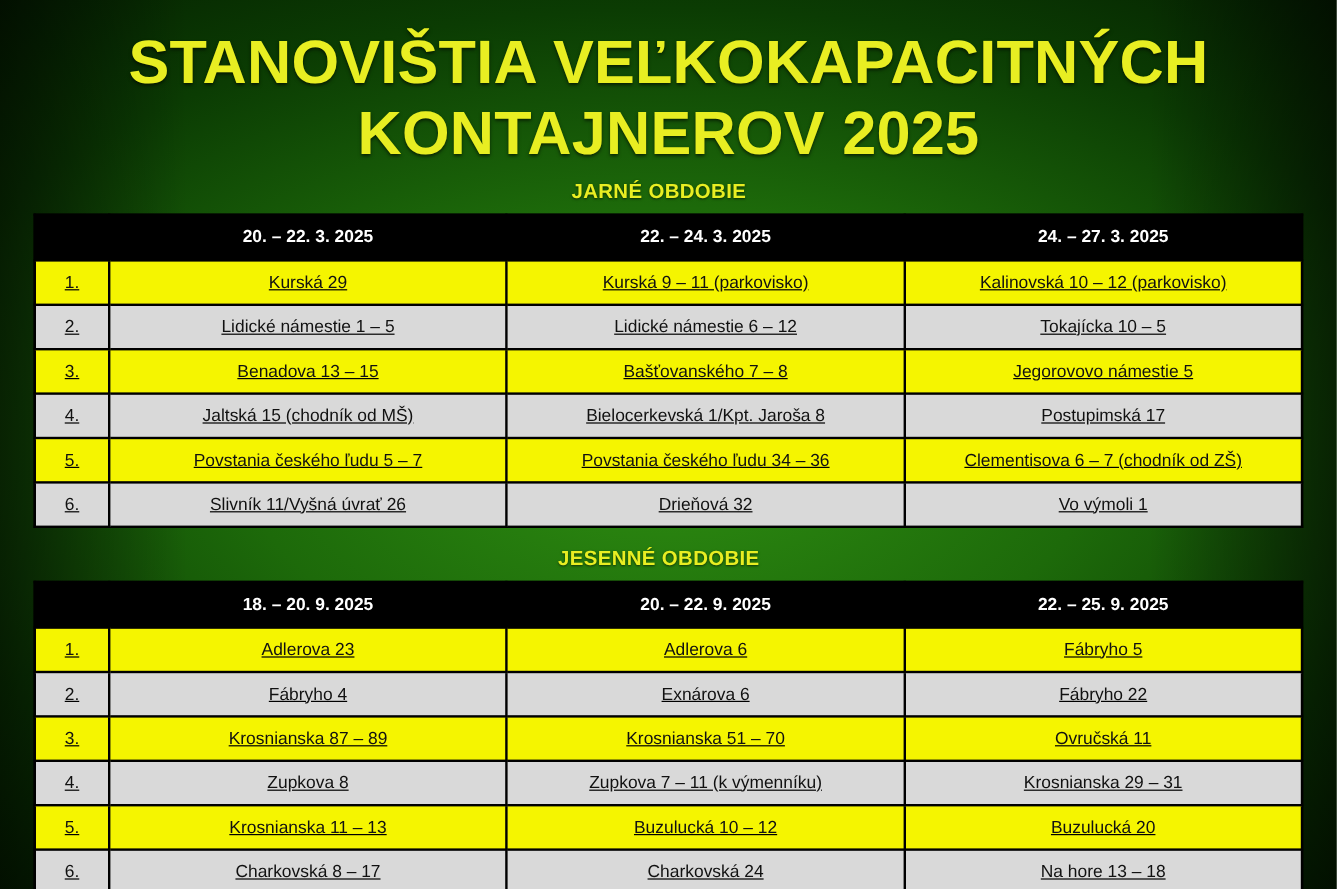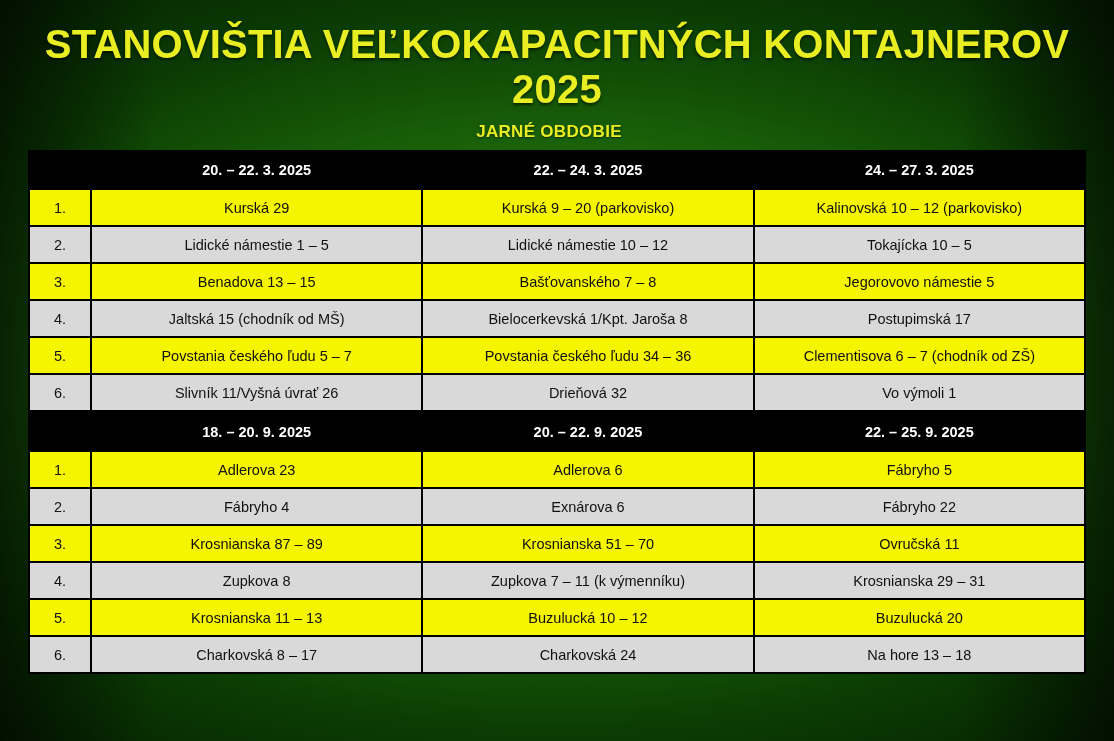--- a/index.html
+++ b/index.html
@@ -27,21 +27,21 @@
     position: absolute;
     inset: 0;
     pointer-events: none;
     background: linear-gradient(to right, rgba(0,0,0,0.55) 0%, rgba(0,0,0,0) 14%, rgba(0,0,0,0) 86%, rgba(0,0,0,0.55) 100%);
   }
   .title {
     position: relative;
     z-index: 2;
     text-align: center;
     color: #e8ee22;
-    font-size: 40px;
+    font-size: 51px;
     font-weight: bold;
     letter-spacing: 0.2px;
     padding-top: 22px;
     padding-bottom: 6px;
     text-shadow: 0 2px 3px rgba(0,0,0,0.6);
   }
   .section-title {
     position: relative;
     z-index: 2;
     text-align: center;
@@ -58,20 +58,21 @@
   .table-wrap {
     position: relative;
     z-index: 2;
     margin: 0 28px;
   }
   table.sched {
     width: 100%;
     border-collapse: collapse;
     table-layout: fixed;
     background: #000;
+    text-decoration: underline;
   }
   table.sched col.idx { width: 62px; }
   table.sched col.col { width: auto; }
   table.sched th {
     background: #000000;
     color: #ffffff;
     font-size: 14.5px;
     font-weight: bold;
     height: 34px;
     border: 2px solid #000000;
@@ -118,27 +119,27 @@
           <th class="idx-head"></th>
           <th>20. – 22. 3. 2025</th>
           <th>22. – 24. 3. 2025</th>
           <th>24. – 27. 3. 2025</th>
         </tr>
       </thead>
       <tbody>
         <tr class="odd">
           <td class="idx">1.</td>
           <td>Kurská 29</td>
-          <td>Kurská 9 – 20 (parkovisko)</td>
+          <td>Kurská 9 – 11 (parkovisko)</td>
           <td>Kalinovská 10 – 12 (parkovisko)</td>
         </tr>
         <tr class="even">
           <td class="idx">2.</td>
           <td>Lidické námestie 1 – 5</td>
-          <td>Lidické námestie 10 – 12</td>
+          <td>Lidické námestie 6 – 12</td>
           <td>Tokajícka 10 – 5</td>
         </tr>
         <tr class="odd">
           <td class="idx">3.</td>
           <td>Benadova 13 – 15</td>
           <td>Bašťovanského 7 – 8</td>
           <td>Jegorovovo námestie 5</td>
         </tr>
         <tr class="even">
           <td class="idx">4.</td>
@@ -155,20 +156,21 @@
         <tr class="even">
           <td class="idx">6.</td>
           <td>Slivník 11/Vyšná úvrať 26</td>
           <td>Drieňová 32</td>
           <td>Vo výmoli 1</td>
         </tr>
       </tbody>
     </table>
   </div>
 
+  <div class="section-title autumn">JESENNÉ OBDOBIE</div>
 
   <div class="table-wrap">
     <table class="sched">
       <colgroup>
           <col class="idx">
           <col class="col">
           <col class="col">
           <col class="col">
         </colgroup>
       <thead>

